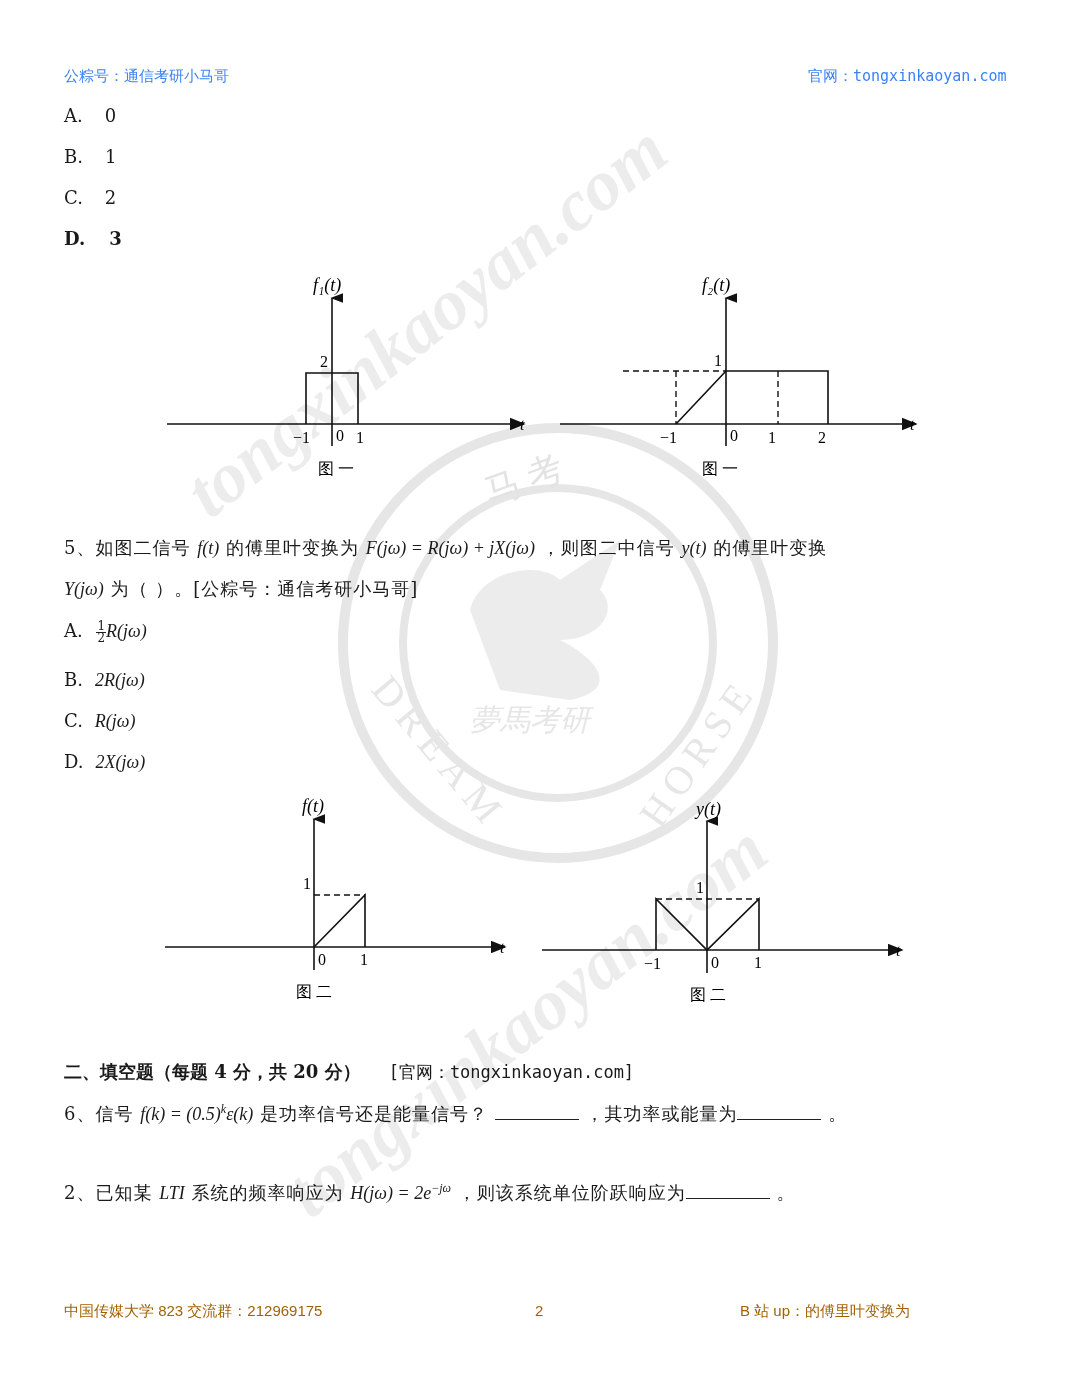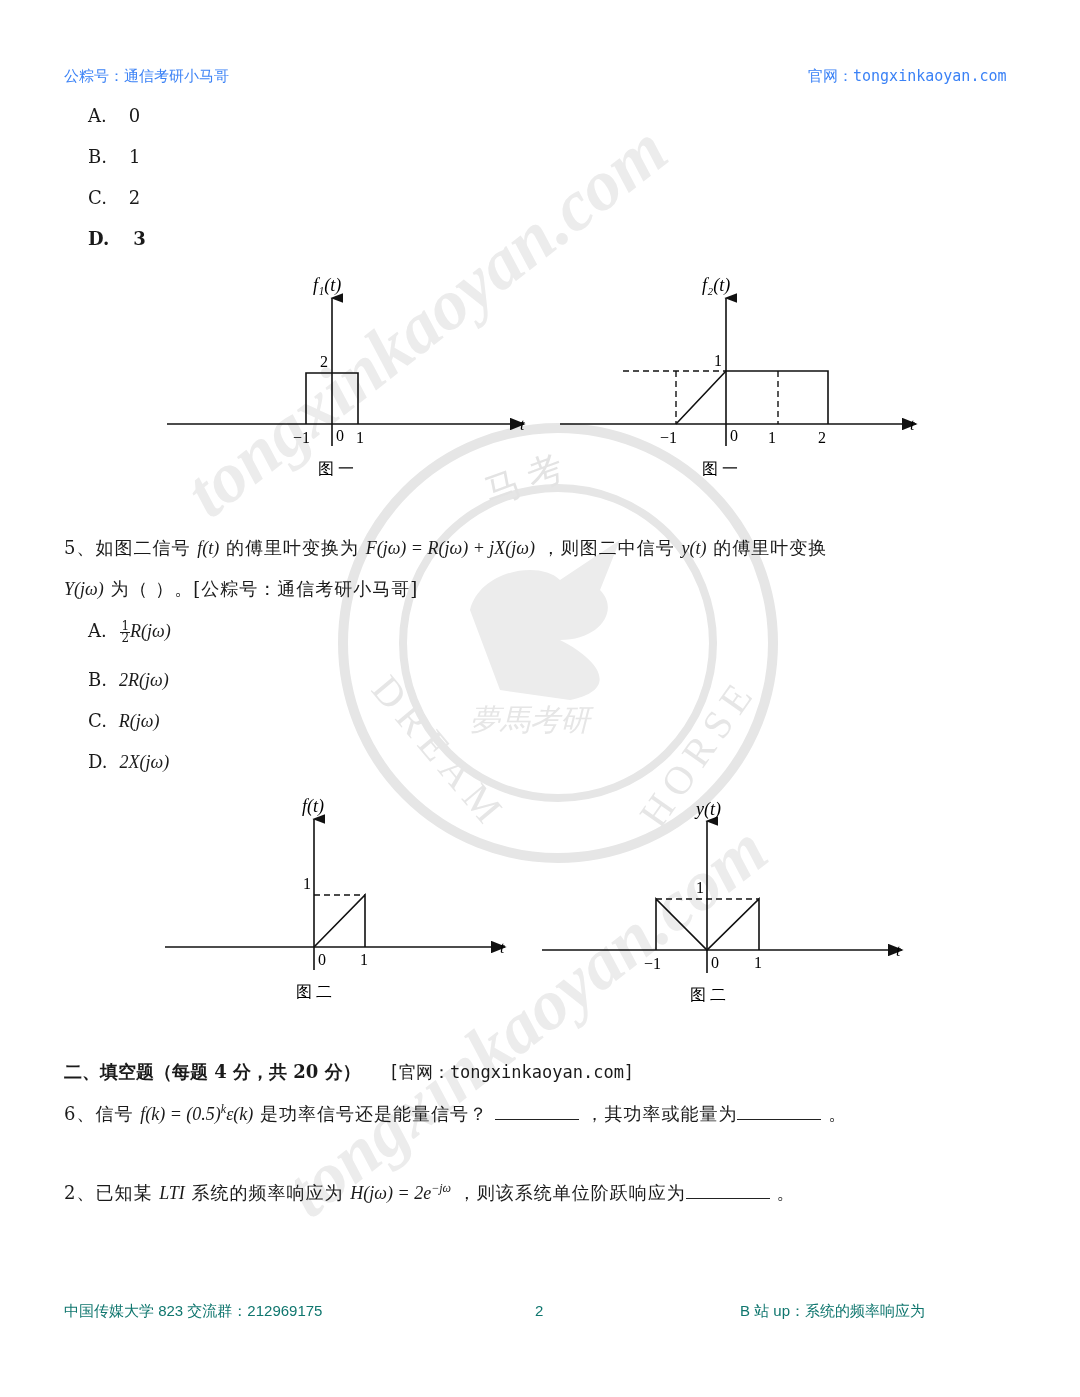--- a/index.html
+++ b/index.html
@@ -1,24 +1,24 @@
 <!DOCTYPE html>
 <html><head>
 <meta charset="utf-8">
 <style>
   html, body { margin:0; padding:0; background:#ffffff; }
   body { width:1080px; height:1397px; position:relative; overflow:hidden;
          font-family:"DejaVu Serif", "Liberation Serif", serif; color:#1a1a1a; }
   .abs { position:absolute; white-space:nowrap; }
   .hdr { font-size:15px; color:#3b82f6; font-family:"DejaVu Sans Mono","Liberation Mono",monospace; }
   .hdr-cn { font-family:"DejaVu Serif","Liberation Serif",serif; }
-  .opt { font-size:18px;margin-left:24px; }
+  .opt { font-size:18px; }
   .q { font-size:18px; letter-spacing:1px; }
   .math { font-family:"Liberation Serif","DejaVu Serif",serif; font-style:italic; letter-spacing:0; }
-  .ftr { font-size:15px; color:#0f766e; font-family:"Liberation Sans","DejaVu Sans",sans-serif; }
+  .ftr { font-size:15px; color:#a16207; font-family:"Liberation Sans","DejaVu Sans",sans-serif; }
   .watermark { position:absolute; pointer-events:none; }
   .frac { display:inline-block; vertical-align:middle; text-align:center; font-size:12px; line-height:11px; font-style:normal; }
   .frac span { display:block; }
   .frac .num { border-bottom:1px solid #222; padding:0 1px; }
   .blank { display:inline-block; width:84px; border-bottom:1.5px solid #222; height:14px; vertical-align:baseline; }
   .section-title { font-size:18px; font-weight:bold; }
   .section-sub { font-weight:normal; font-family:"DejaVu Sans Mono","Liberation Mono",monospace; font-size:17px;margin-left:28px; }
   svg text { font-family:"Liberation Serif","DejaVu Serif",serif; }
 </style>
 </head>
@@ -156,13 +156,13 @@
   <span>2、已知某</span>
   <span class="math">LTI</span>
   <span>系统的频率响应为</span>
   <span class="math">H(jω) = 2e</span><sup class="math" style="font-size:12px">−jω</sup>
   <span>，则该系统单位阶跃响应为</span><span class="blank"></span>
   <span>。</span>
 </div>
 
 <div class="abs ftr" style="left:64px;top:1302px;">中国传媒大学 823 交流群：212969175</div>
 <div class="abs ftr" style="left:535px;top:1302px;">2</div>
-<div class="abs ftr" style="left:740px;top:1302px;">B 站 up：系统的频率响应为</div>
+<div class="abs ftr" style="left:740px;top:1302px;">B 站 up：的傅里叶变换为</div>
 
 </body></html>

